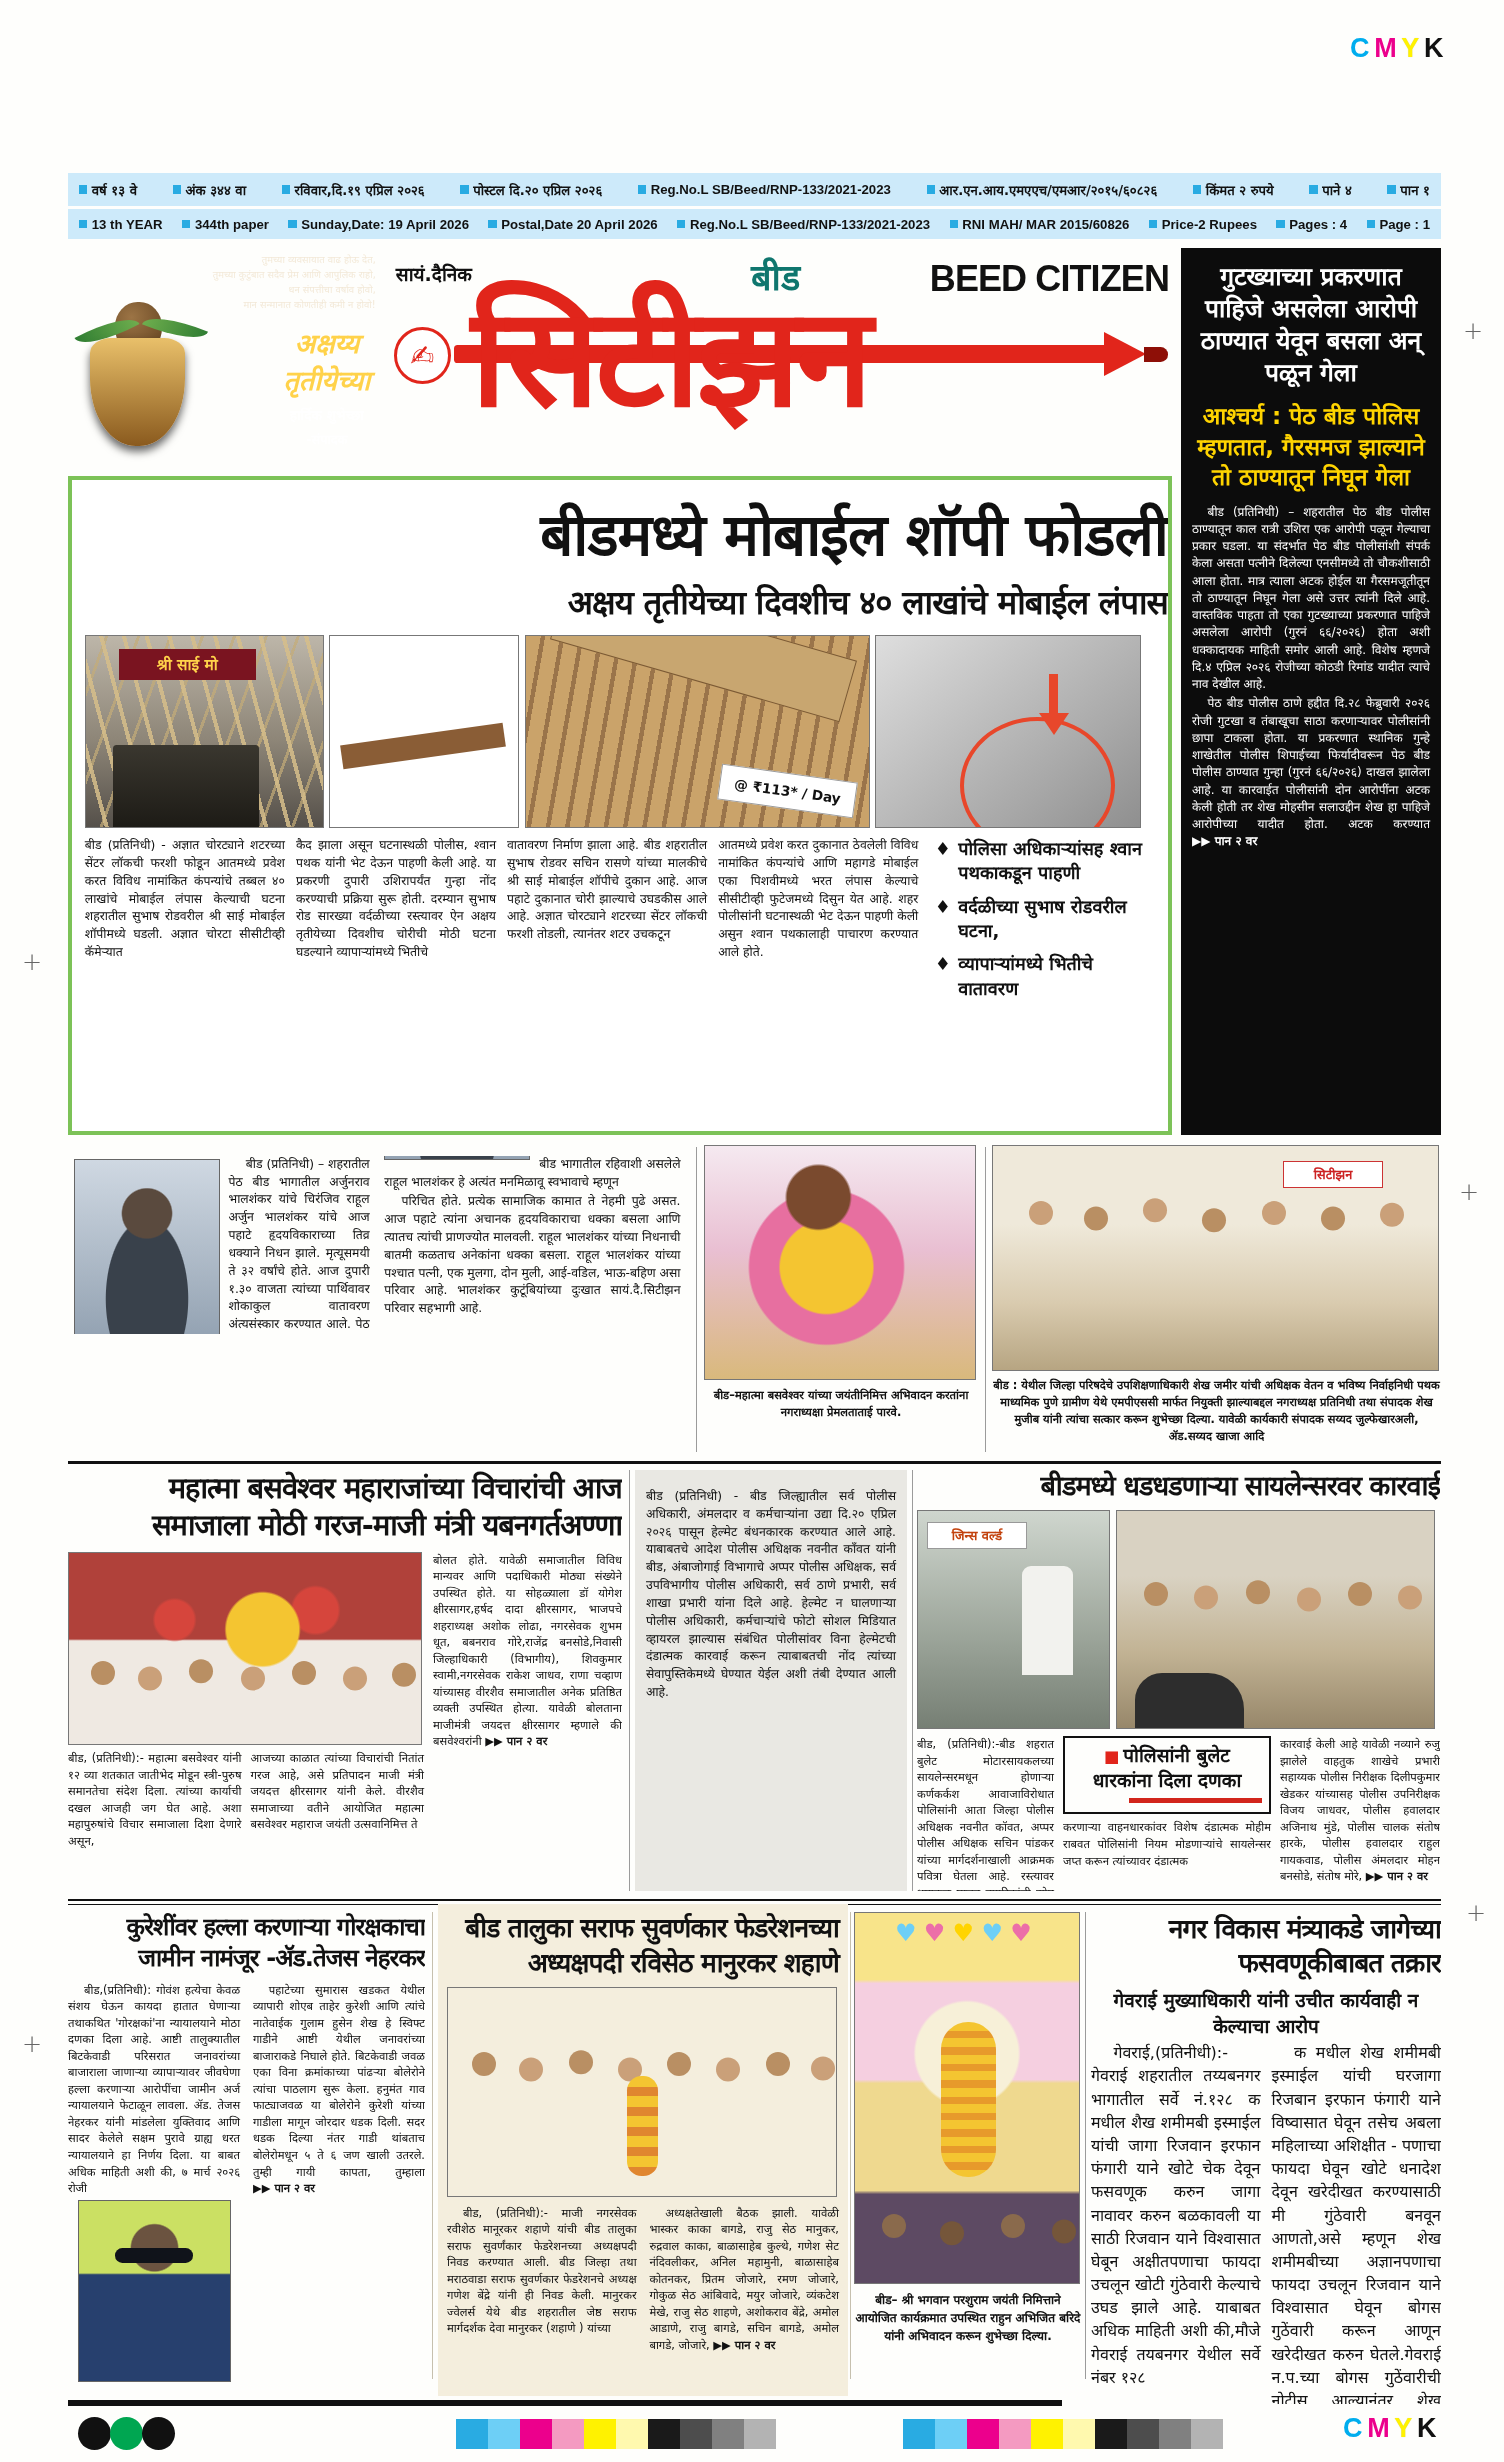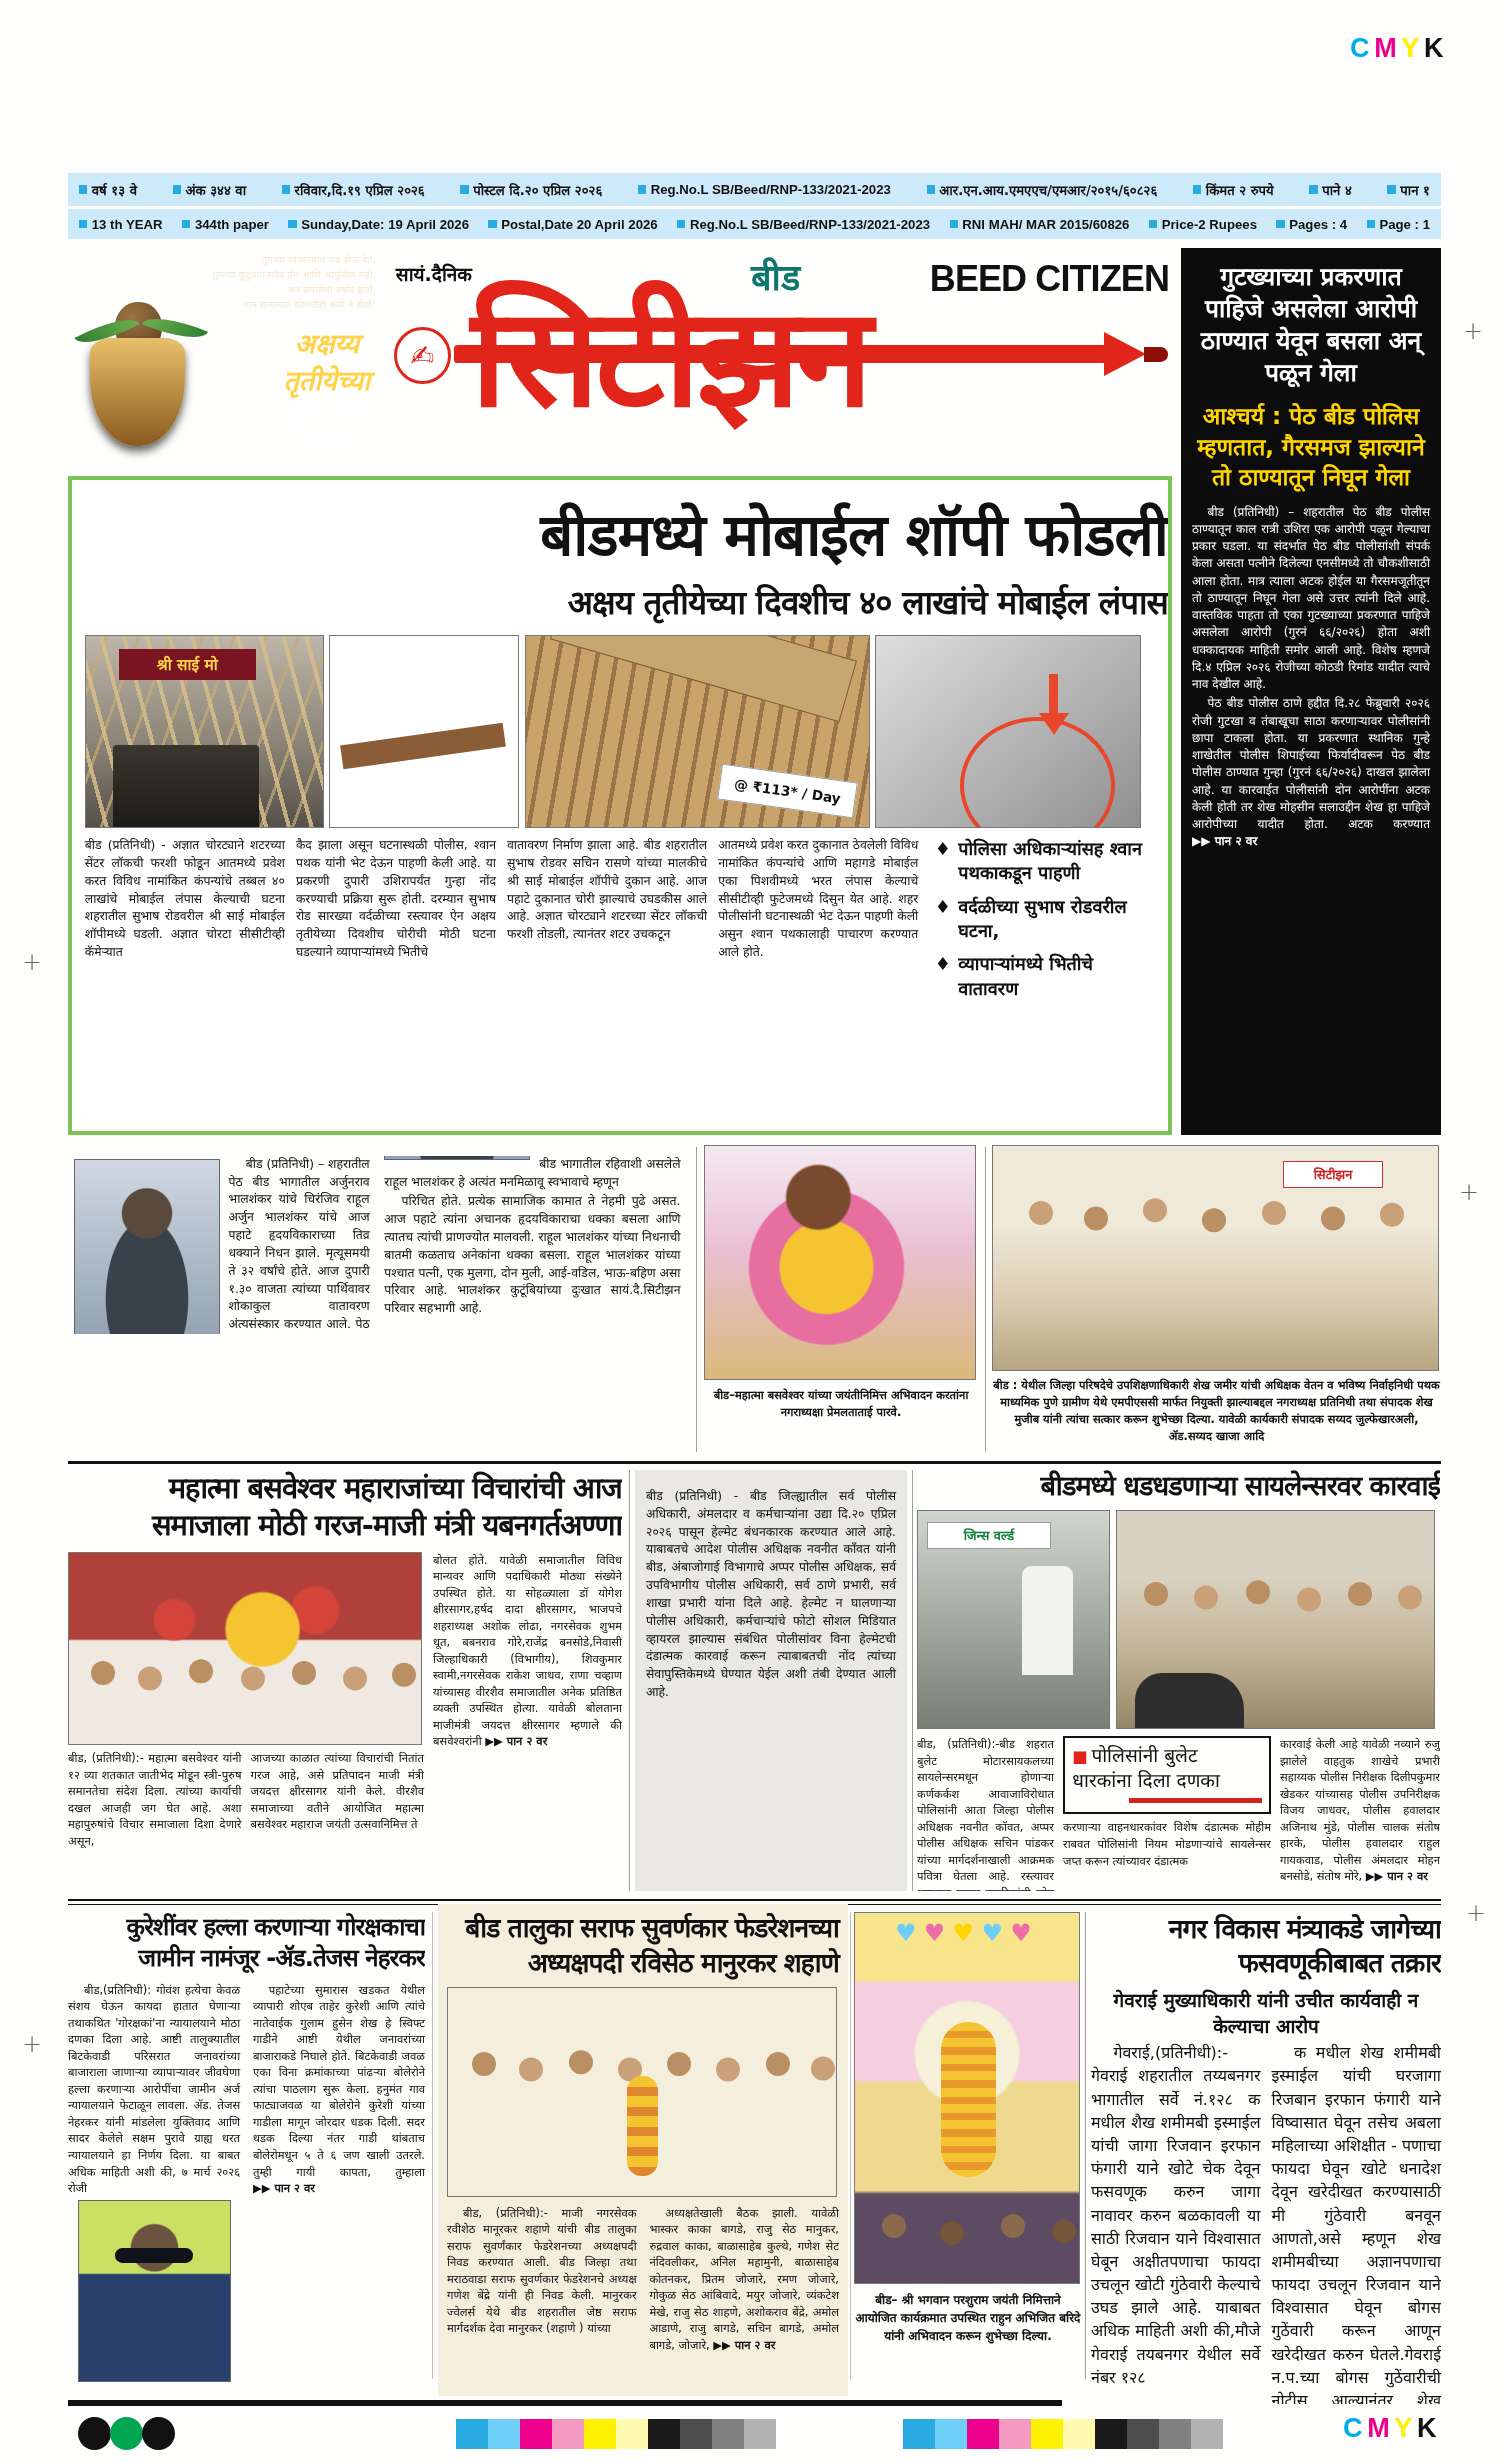--- a/index.html
+++ b/index.html
@@ -73,21 +73,21 @@
   .basav-grid{display:flex;gap:9px;margin-top:7.3px}
   .basav-left{flex:0 0 356px}
   .basav-cols{display:flex;gap:9px;margin-top:5.5px}
   .helmet{left:635px;top:1470px;width:272px;height:421px;background:#e9e8e3;padding:9px 11px;overflow:hidden}
   .helmet .hl{font-size:27px;line-height:1.3}
   .sil{left:917px;top:1470px;width:523px;height:421px;overflow:hidden}
   .sil .hl{font-size:27px;line-height:1.2;white-space:nowrap}
   .sil-ph{display:flex;gap:5.5px;margin-top:7.3px}
   .sil-cols{display:flex;gap:9px;margin-top:7.3px}
   .sil-box{border:2.7px solid #111;padding:5.5px 7.3px 9px 7.3px;margin-bottom:5.5px}
-  .sil-box .t{font-size:19px;font-weight:normal;text-align:left;line-height:1.3}
+  .sil-box .t{font-size:19px;font-weight:bold;text-align:center;line-height:1.3}
   .sil-underline{height:4.6px;background:#d2251b;width:70%;margin:5.5px 0 0 auto}
   .redsq{color:#e1251b;font-size:16.4px;margin-right:3.6px}
   
   .bail{left:68px;top:1912px;width:357px;height:482px;overflow:hidden}
   .bail .hl{font-size:24px;line-height:1.3}
   .bail-body{margin-top:7.3px;columns:2;column-gap:12.8px}
   .bail-photo{width:153px;height:182px;margin:3.6px auto;border:0.9px solid #666;break-inside:avoid}
   .saraf{left:438px;top:1904px;width:410px;height:492px;background:#f4eedd;padding:7.3px 9px;overflow:hidden}
   .saraf .hl{font-size:26.4px;line-height:1.3}
   .saraf-cols{margin-top:7.3px;columns:2;column-gap:12.8px}
@@ -326,21 +326,21 @@
   </div>
 
   <div class="abs helmet">
     <div class="bodytxt" style="margin-top:9px">बीड (प्रतिनिधी) - बीड जिल्ह्यातील सर्व पोलीस अधिकारी, अंमलदार व कर्मचाऱ्यांना उद्या दि.२० एप्रिल २०२६ पासून हेल्मेट बंधनकारक करण्यात आले आहे. याबाबतचे आदेश पोलीस अधिक्षक नवनीत काँवत यांनी बीड, अंबाजोगाई विभागाचे अप्पर पोलीस अधिक्षक, सर्व उपविभागीय पोलीस अधिकारी, सर्व ठाणे प्रभारी, सर्व शाखा प्रभारी यांना दिले आहे. हेल्मेट न घालणाऱ्या पोलीस अधिकारी, कर्मचाऱ्यांचे फोटो सोशल मिडियात व्हायरल झाल्यास संबंधित पोलीसांवर विना हेल्मेटची दंडात्मक कारवाई करून त्याबाबतची नोंद त्यांच्या सेवापुस्तिकेमध्ये घेण्यात येईल अशी तंबी देण्यात आली आहे.</div>
   </div>
 
   <div class="abs sil">
     <div class="hl">बीडमध्ये धडधडणाऱ्या सायलेन्सरवर कारवाई</div>
     <div class="sil-ph">
       <div class="photo" style="width:193px;height:219px;background:linear-gradient(180deg,#cfd6ce,#9aa398 60%,#767f74)">
-        <div class="signbox" style="left:9px;top:11px;width:124px;height:27px;color:#15803d;font-size:12.8px">जिन्स वर्ल्ड</div>
+        <div class="signbox" style="left:9px;top:11px;width:100px;height:27px;color:#c2410c;font-size:12.8px">जिन्स वर्ल्ड</div>
         <div style="position:absolute;right:36px;top:55px;width:51px;height:109px;background:#f2f2ee;border-radius:9px 9px 0 0"></div>
       </div>
       <div class="photo" style="width:319px;height:219px;background:linear-gradient(180deg,#d9d2c2 0 30%,#c2b394 65%,#97876a)">
         <div class="headrow" style="left:27px;top:71px;background:#b98f63;box-shadow:50px 3.6px 0 #caa079,102px -1.8px 0 #b98f63,153px 5.5px 0 #caa079,204px 0 0 #b98f63,254px 3.6px 0 #caa079"></div>
         <div style="position:absolute;left:18px;bottom:0;width:109px;height:55px;background:#2d2d2d;border-radius:27px 36px 0 0"></div>
       </div>
     </div>
     <div class="sil-cols">
       <div class="bodytxt small" style="flex:0 0 137px">बीड, (प्रतिनिधी):-बीड शहरात बुलेट मोटारसायकलच्या सायलेन्सरमधून होणाऱ्या कर्णकर्कश आवाजाविरोधात पोलिसांनी आता जिल्हा पोलीस अधिक्षक नवनीत कॉवत, अप्पर पोलीस अधिक्षक सचिन पांडकर यांच्या मार्गदर्शनाखाली आक्रमक पवित्रा घेतला आहे. रस्त्यावर धुमाकूळ घालत नागरिकांची झोप उडवणाऱ्या आणि कायद्याची पायमल्ली</div>
       <div style="flex:0 0 208px">

